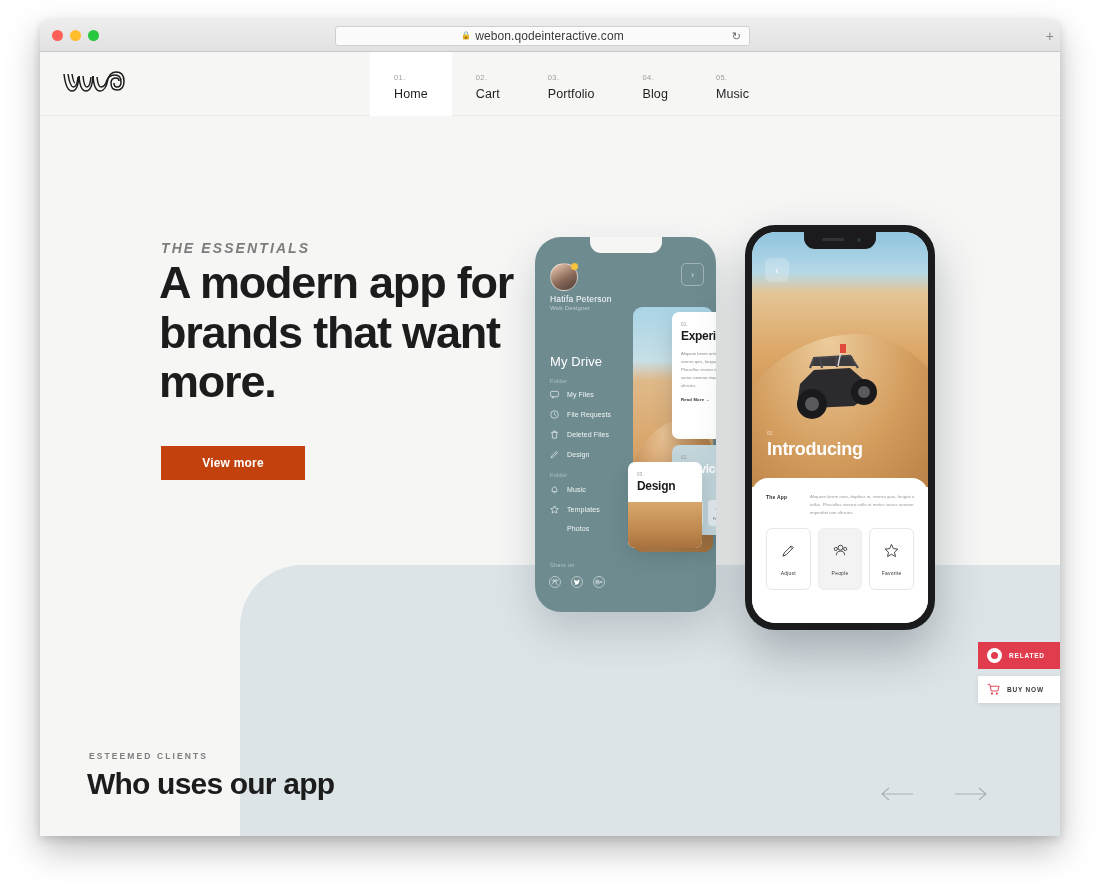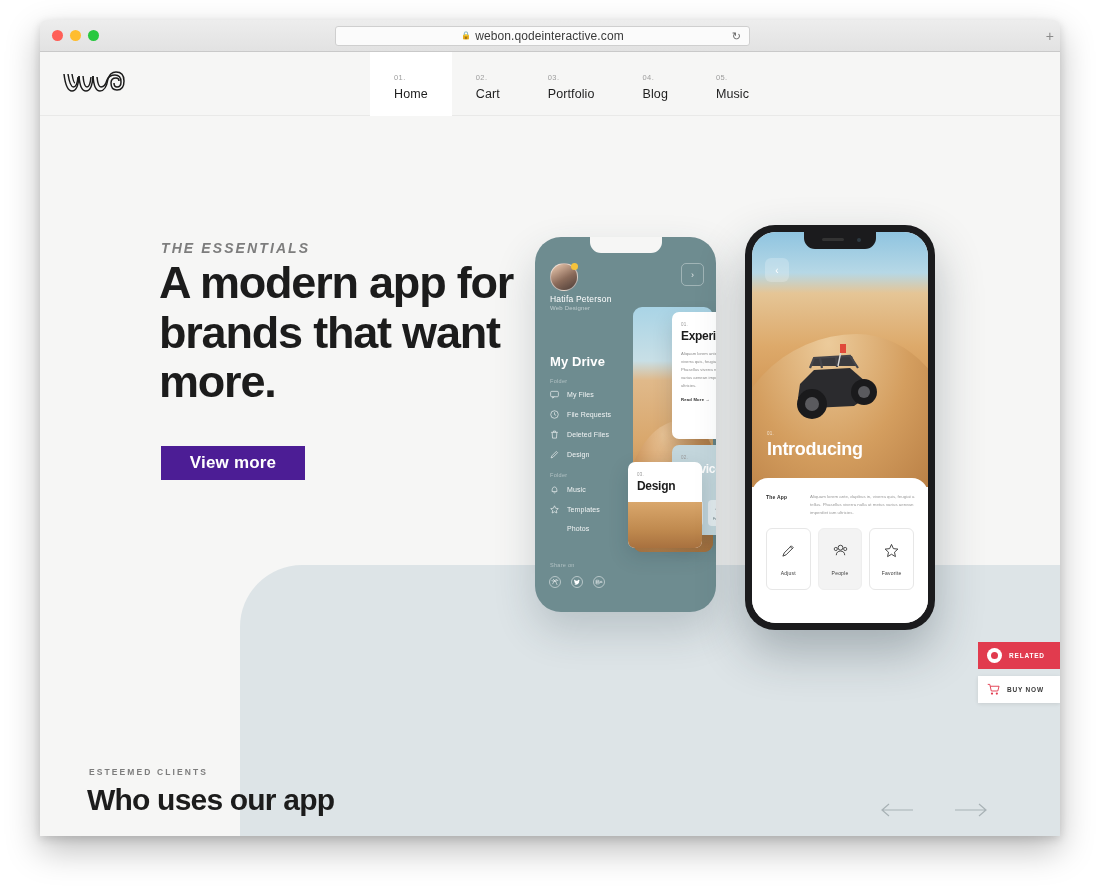--- a/index.html
+++ b/index.html
@@ -132,23 +132,23 @@
   .hero-title {
     position: absolute; left: 119px; top: 142px;
     width: 400px;
     font-size: 45px; font-weight: bold;
     line-height: 1.1; letter-spacing: -1.2px;
     color: #1c1c1c;
   }
   .hero-btn {
     position: absolute; left: 121px; top: 330px;
     width: 144px; height: 34px;
-    background: #4c1d95; color: #ffffff;
+    background: #c2410c; color: #ffffff;
     border: none;
-    font-size: 17px; font-weight: bold;
+    font-size: 12px; font-weight: bold;
     letter-spacing: 0.2px;
     font-family: "Liberation Sans", sans-serif;
     cursor: pointer;
   }
 
   
   .blue-panel {
     position: absolute;
     left: 200px; top: 513px;
     width: 820px; height: 271px;
@@ -207,21 +207,21 @@
   .pl-next-btn {
     position: absolute; right: 12px; top: 26px;
     width: 23px; height: 23px;
     border: 1px solid rgba(255,255,255,0.35);
     border-radius: 5px;
     display: flex; align-items: center; justify-content: center;
     color: rgba(255,255,255,0.8); font-size: 9px;
   }
   .pl-drive {
     position: absolute; left: 15px; top: 117px;
-    font-size: 13px; font-weight: bold; color: #ffffff;
+    font-size: 13px; font-weight: normal; color: #ffffff;
     letter-spacing: 0.1px;
   }
   .pl-section {
     position: absolute; left: 15px;
     font-size: 5.5px; color: rgba(255,255,255,0.45);
     letter-spacing: 0.3px;
   }
   .pl-menu-item {
     position: absolute; left: 15px;
     display: flex; align-items: center; gap: 8px;
@@ -450,21 +450,21 @@
     padding-left: 9px;
     box-shadow: 0 1px 4px rgba(0,0,0,0.10);
   }
   .widget-buy-label {
     font-size: 6.5px; font-weight: bold; color: #3a3a3a;
     letter-spacing: 0.8px;
   }
 
   
   .clients {
-    position: absolute; left: 0; top: 672px;
+    position: absolute; left: 0; top: 656px;
     width: 992px; height: 144px;
     z-index: 10;
   }
   .clients-eyebrow {
     position: absolute; left: 49px; top: 43px;
     font-size: 8.5px; font-weight: bold;
     letter-spacing: 2.1px; color: #7d7d7d;
   }
   .clients-title {
     position: absolute; left: 47px; top: 59px;

